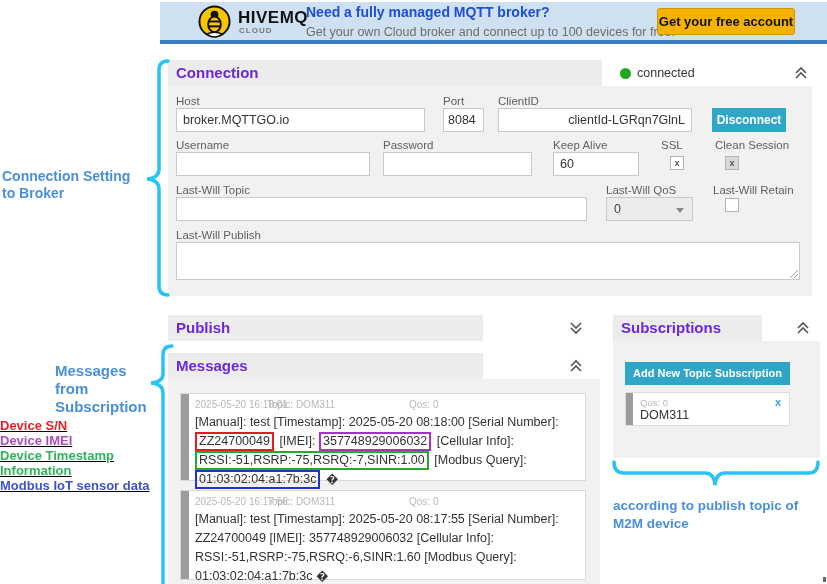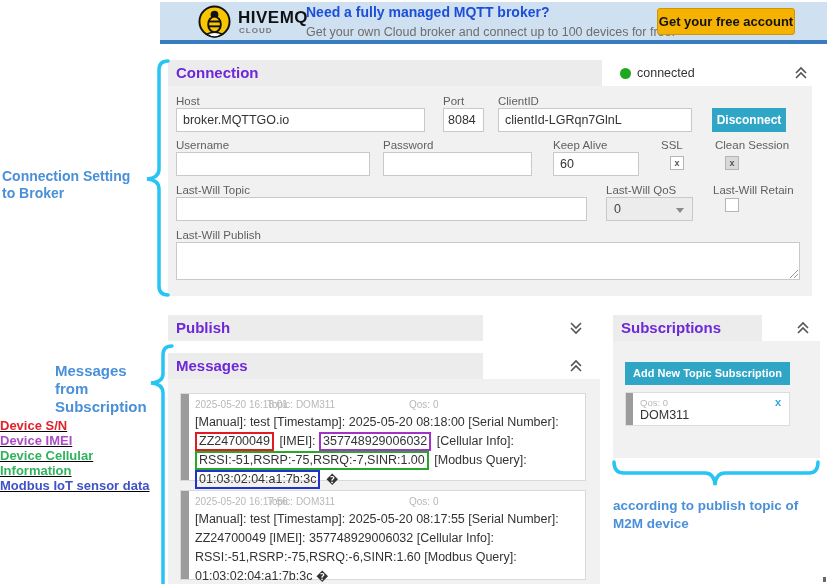--- a/index.html
+++ b/index.html
@@ -110,21 +110,21 @@
       <path d="M3 13 L8 8 L13 13" fill="none" stroke="#555" stroke-width="1.6"></path>
     </svg>
   </div>
 
   <div class="conn-body">
     <div class="fld-label" style="left:8px; top:9px;">Host</div>
     <input class="txt-input" style="left: 8px; top: 22px; width: 249px;" value="broker.MQTTGO.io">
     <div class="fld-label" style="left:275px; top:9px;">Port</div>
     <input class="txt-input" style="left: 275px; top: 22px; width: 41px; padding: 0px 4px;" value="8084">
     <div class="fld-label" style="left:330px; top:9px;">ClientID</div>
-    <input class="txt-input" style="left: 330px; top: 22px; width: 194px;" value="clientId-LGRqn7GlnL">
+    <input class="txt-input" style="left: 330px; top: 22px; width: 194px; text-align: right;" value="clientId-LGRqn7GlnL">
     <div class="btn-teal" style="position:absolute; left:544px; top:22px; width:74px; height:24px; font-size:12px; line-height:24px;">Disconnect</div>
 
     <div class="fld-label" style="left:8px; top:53px;">Username</div>
     <input class="txt-input" style="left: 8px; top: 66px; width: 194px;" value="">
     <div class="fld-label" style="left:215px; top:53px;">Password</div>
     <input class="txt-input" style="left: 215px; top: 66px; width: 149px;" value="">
     <div class="fld-label" style="left:385px; top:53px;">Keep Alive</div>
     <input class="txt-input" style="left: 385px; top: 66px; width: 86px;" value="60">
     <div class="fld-label" style="left:493px; top:53px;">SSL</div>
     <div class="checkbox" style="left:502px; top:70px;">x</div>
@@ -251,21 +251,21 @@
 
   <div class="note-blue msg-note">
     <div>Messages</div>
     <div>from</div>
     <div>Subscription</div>
   </div>
 
   <div class="legend">
     <div class="lg-red">Device S/N</div>
     <div class="lg-purple">Device IMEI</div>
-    <div class="lg-green">Device Cellular Information</div>
+    <div class="lg-green">Device Timestamp Information</div>
     <div class="lg-indigo">Modbus IoT sensor data</div>
   </div>
 
   <div class="note-blue sub-note">
     <div>according to publish topic of</div>
     <div>M2M device</div>
   </div>
 
   <div class="corner-mark"></div>
 </div>

